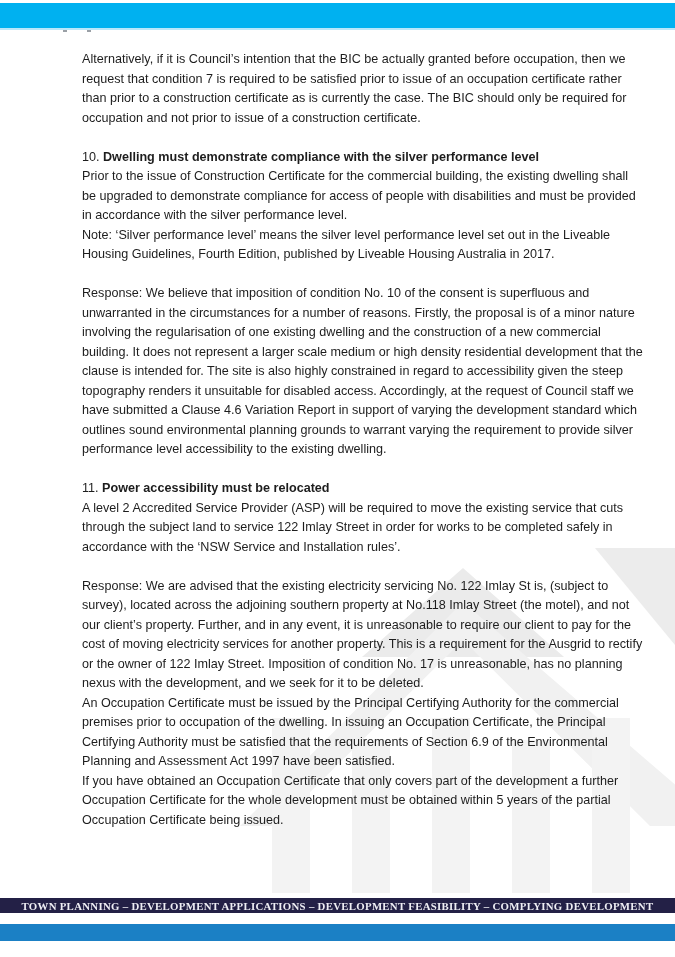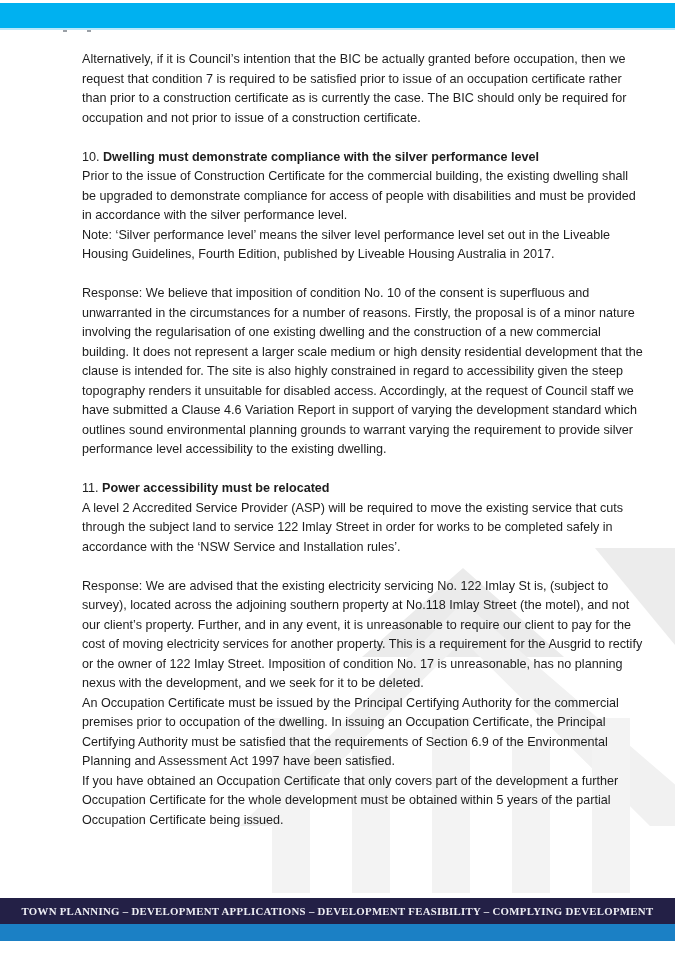--- a/index.html
+++ b/index.html
@@ -34,21 +34,21 @@
     overflow:hidden;text-align:left;
   }
   p.block{margin:0;}
   p.block.gap{margin-top:19.5px;}
   .regular{font-weight:normal;font-style:normal;}
   .bold{font-weight:400;}
   .italic{}
   .bold-italic{font-weight:700;}
   
   .footer-bar{
-    position:absolute;top:898px;left:0;width:675px;height:26px;
+    position:absolute;top:898px;left:0;width:675px;height:15px;
     background:#232046;z-index:3;display:flex;align-items:center;justify-content:center;
   }
   .footer-text{
     font-family:"Liberation Serif",serif;font-weight:bold;font-size:10.8px;
     letter-spacing:.3px;color:#eeeef4;white-space:nowrap;
   }
   .bottom-strip{
     position:absolute;top:924px;left:0;width:675px;height:17px;
     background:#1b80c5;z-index:3;
   }

